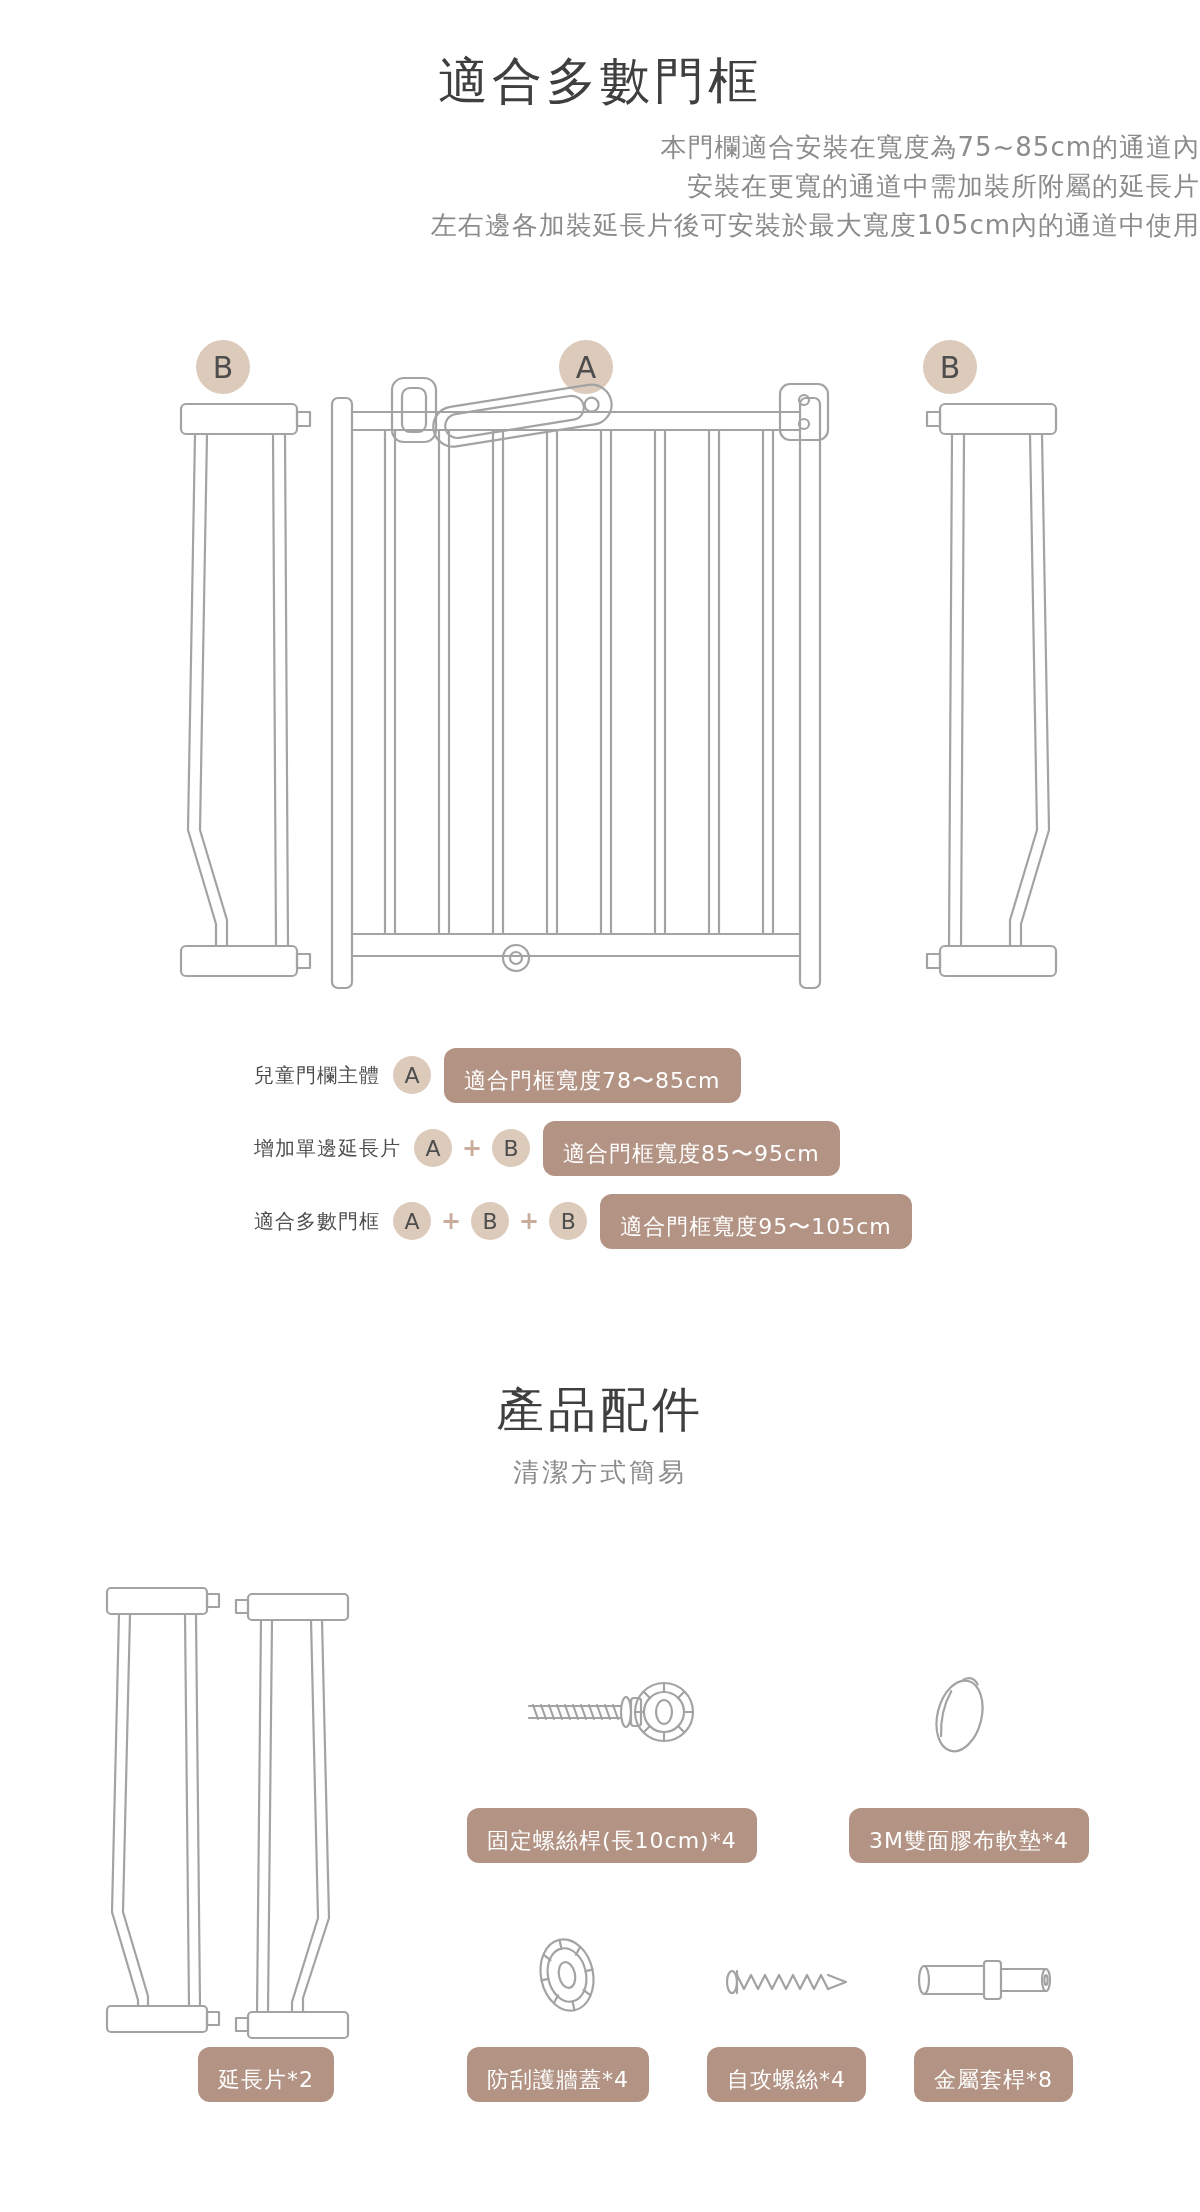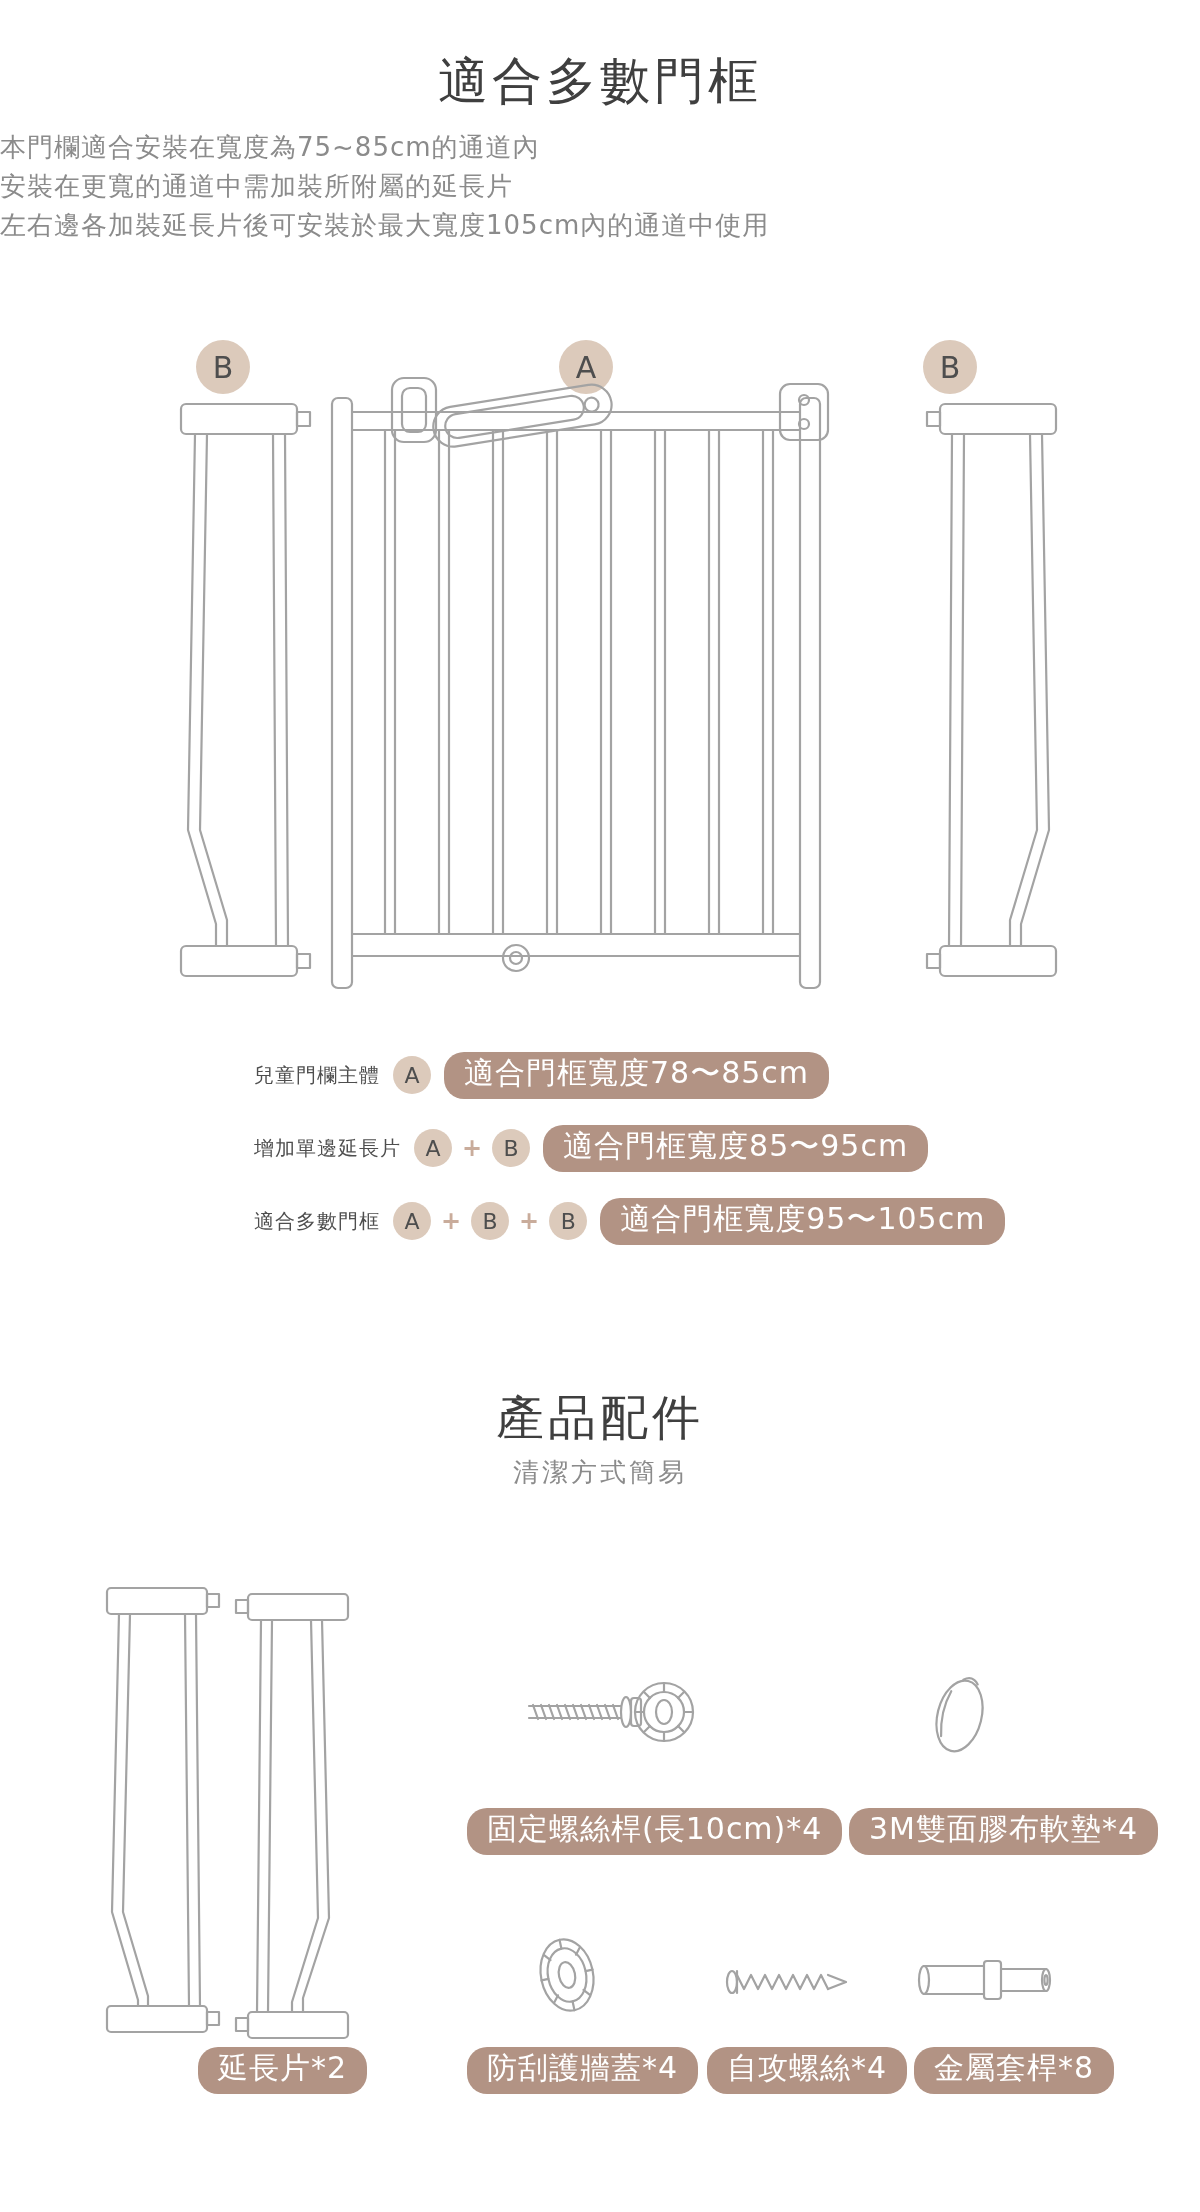--- a/index.html
+++ b/index.html
@@ -7,23 +7,23 @@
   body { font-family:"DejaVu Sans","Liberation Sans",sans-serif; }
   .page {
     position:relative; width:1200px; height:2212px; margin:0 auto;
     background:#ffffff; overflow:hidden;
   }
   .title {
     position:absolute; left:0; width:100%; text-align:center;
     color:var(--title_text); font-weight:500; letter-spacing:4px;
   }
   .title.s1 { top:48px; font-size:50px; }
-  .title.s2 { top:1378px; font-size:48px;margin-top:8px; }
+  .title.s2 { top:1378px; font-size:48px; }
   .desc {
-    position:absolute; top:128px; left:0; width:100%; text-align:left;
+    position:absolute; top:128px; left:0; width:100%; text-align:right;
     color:var(--body_text); font-size:26px; line-height:39px; letter-spacing:1px;
   }
   .subtitle2 {
     position:absolute; top:1455px; left:0; width:100%; text-align:center;
     color:var(--body_text); font-size:26px; letter-spacing:3px;
   }
   .diagram { position:absolute; left:140px; top:340px; width:960px; height:660px; }
   .badge {
     border-radius:50%; background:var(--badge_bg); color:var(--badge_text);
     display:flex; align-items:center; justify-content:center; font-weight:500;
@@ -31,21 +31,21 @@
   .badge.lg { position:absolute; top:0; width:54px; height:54px; font-size:30px; }
   .badge.sm { width:38px; height:38px; font-size:22px; flex:none; }
   .art { stroke:var(--line_art); fill:none; }
   .art * { stroke:var(--line_art); fill:none; stroke-width:2.2px; stroke-linejoin:round; stroke-linecap:round; }
   .legend { position:absolute; left:254px; top:1052px; display:flex; flex-direction:column; gap:27px; }
   .legend-row { display:flex; align-items:center; gap:13px; height:46px; }
   .legend-label { font-size:20px; color:var(--badge_text); font-weight:500; letter-spacing:1px; white-space:nowrap; }
   .plus { color:var(--plus_text); font-size:24px; font-weight:600; margin:0 -3px; }
   .pill {
     display:inline-block; background:var(--pill_bg); color:var(--pill_text);
-    font-size:30px; line-height:1; padding:6px 20px 11px; border-radius:20px;
+    font-size:22px; line-height:1; padding:22px 20px 11px; border-radius:12px;
     letter-spacing:1px; white-space:nowrap;
   }
   .abs { position:absolute; }
 </style>
 </head>
 <body>
 
 <div class="page">
 
   <h1 class="title s1">適合多數門框</h1>

